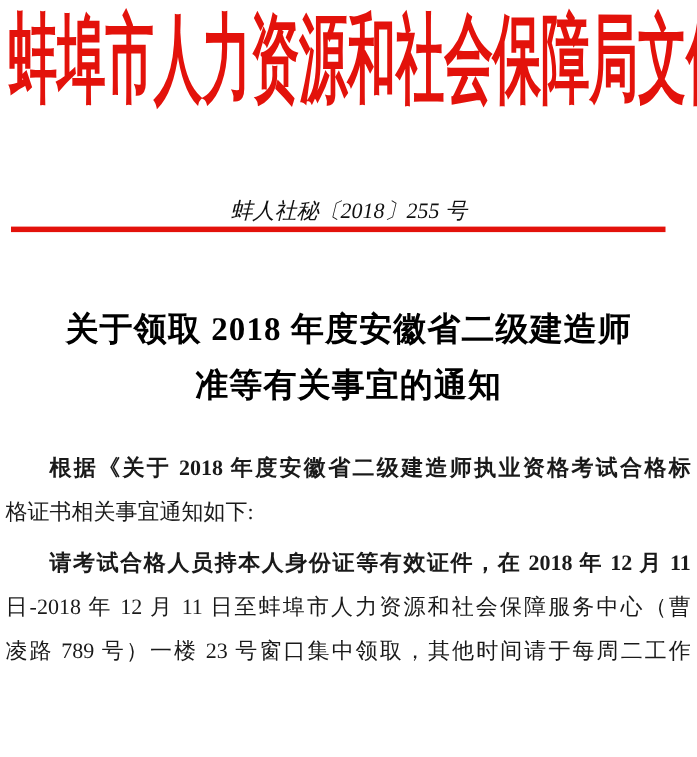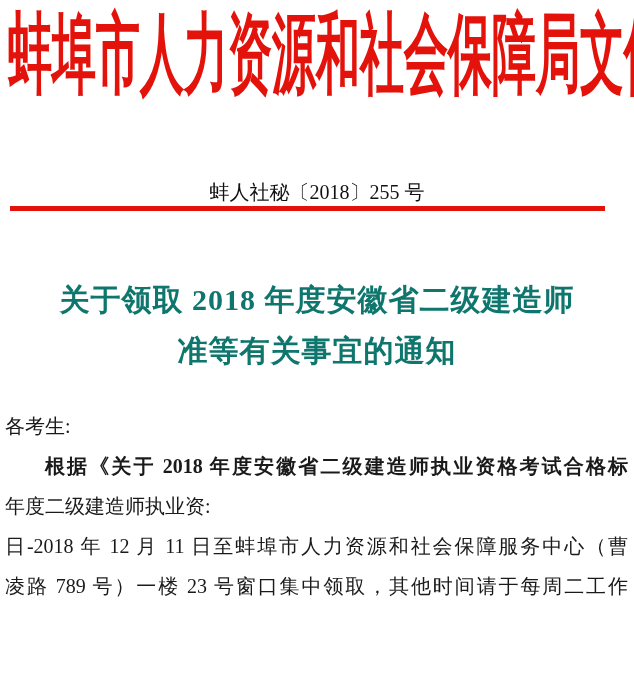--- a/index.html
+++ b/index.html
@@ -40,41 +40,42 @@
   
   #doc-number {
     position: absolute;
     top: 179px;
     left: 0;
     width: 100%;
     text-align: center;
     font-size: 20px;
     line-height: 26px;
     color: #111111;
+    font-style: italic;
   }
   
   #red-line {
     position: absolute;
     top: 206px;
     left: 10px;
     width: 595px;
     height: 5px;
     background: #e3120b;
   }
   
   #notice-title {
     position: absolute;
     top: 274px;
     left: 0;
     width: 100%;
     text-align: center;
     font-weight: bold;
     font-size: 30px;
     line-height: 51px;
-    color: #0f766e;
+    color: #000000;
     letter-spacing: 1px;
   }
   
   #body-text {
     position: absolute;
     top: 406px;
     left: 5px;
     right: 6px;
     font-size: 20px;
     color: #1a1a1a;
@@ -102,20 +103,20 @@
   <div id="doc-number">蚌人社秘〔2018〕255 号</div>
 
   <div id="red-line"></div>
 
   <div id="notice-title">
     <div>关于领取 2018 年度安徽省二级建造师</div>
     <div>准等有关事宜的通知</div>
   </div>
 
   <div id="body-text">
-    <div class="line">各考生:</div>
     <div class="line indent just">根据《关于 2018 年度安徽省二级建造师执业资格考试合格标</div>
-    <div class="line">年度二级建造师执业资:</div>
+    <div class="line">格证书相关事宜通知如下:</div>
+    <div class="line indent just para-gap">请考试合格人员持本人身份证等有效证件，在 2018 年 12 月 11</div>
     <div class="line just">日-2018 年 12 月 11 日至蚌埠市人力资源和社会保障服务中心（曹</div>
     <div class="line just">凌路 789 号）一楼 23 号窗口集中领取，其他时间请于每周二工作</div>
   </div>
 
 </div>
 
 </body></html>

